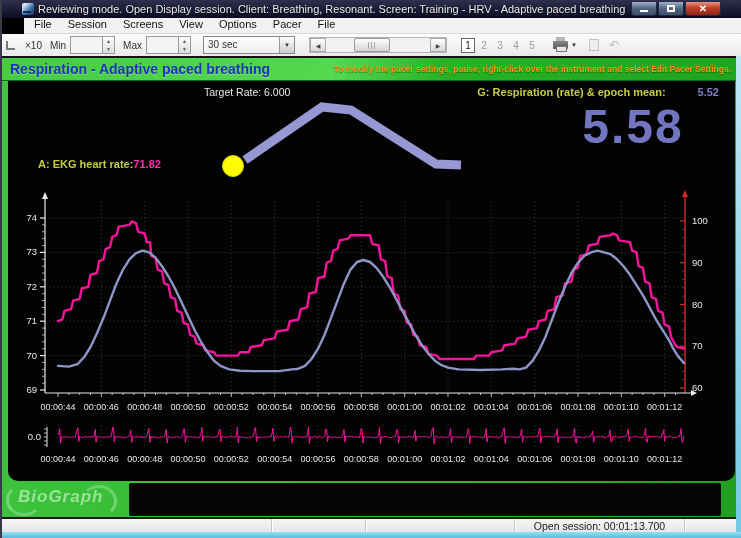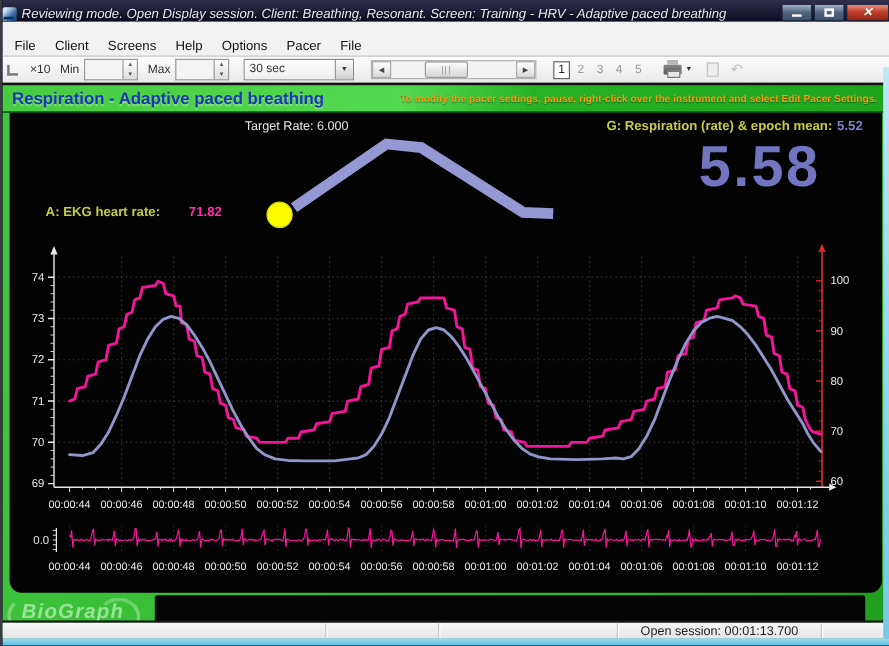--- a/index.html
+++ b/index.html
@@ -1,36 +1,36 @@
 <!DOCTYPE html>
 <html><head>
 <meta charset="utf-8">
 <style>
   html,body{margin:0;padding:0;background:#777;}
   *{box-sizing:border-box;}
   .window{position:relative;width:741px;height:538px;background:#000;
     font-family:"Liberation Sans",sans-serif;overflow:hidden;border-left:2px solid #3a3a46;}
   
-  .titlebar{height:18px;background:linear-gradient(#30304e,#0b0b22);display:flex;align-items:flex-end;
-    padding:0 0;color:#e9e9ef;font-size:11px;white-space:nowrap;font-style:italic;}
+  .titlebar{height:18px;background:linear-gradient(#30304e,#0b0b22);display:flex;align-items:center;
+    padding:0 20px;color:#e9e9ef;font-size:11px;white-space:nowrap;}
   .app-icon{width:12px;height:12px;margin-right:4px;border-radius:2px;flex:0 0 auto;
     background:linear-gradient(135deg,#cfe4f7 20%,#3a6ea5 60%,#18315c);position:relative;}
   .app-icon::after{content:"";position:absolute;left:2px;top:3px;width:8px;height:5px;
     border-bottom:2px solid #0b2c63;transform:skewX(-20deg);}
   .title-text{flex:1 1 auto;overflow:hidden;text-shadow:0 1px 2px #000;}
   .caption-buttons{display:flex;gap:1px;margin-left:4px;flex:0 0 auto;}
   .cap{width:26px;height:14px;border:1px solid #1d2a44;border-top:none;border-radius:0 0 3px 3px;
     background:linear-gradient(#9fb2c8,#51647e 50%,#3c4f6b);display:flex;align-items:center;justify-content:center;
     color:#fff;font-size:9px;line-height:1;}
   .cap.close{width:36px;background:linear-gradient(#e89180,#c0402a 45%,#8f2413);font-size:10px;font-weight:bold;}
   .cap .minbar{width:8px;height:2px;background:#fff;margin-top:5px;}
   .cap .maxbox{width:8px;height:7px;border:2px solid #fff;}
   
-  .menubar{height:29px;background:#f2f2f2;border-bottom:1px solid #d8d8d8;display:flex;align-items:flex-end;
-    font-size:11px;color:#111;padding-left:2px;}
+  .menubar{height:16px;background:#f2f2f2;border-bottom:1px solid #d8d8d8;display:flex;align-items:flex-start;
+    font-size:11px;color:#111;padding-left:2px;margin-left:22px;}
   .menu-item{padding:0 8px;line-height:13px;cursor:default;}
   
   .toolbar{height:24px;background:linear-gradient(#fdfdfd,#e9e9e9);display:flex;align-items:center;
     font-size:10px;color:#333;padding:0 0;border-bottom:2px solid #111;}
   .axis-corner-icon{width:9px;height:9px;border-left:2px solid #777;border-bottom:2px solid #777;margin:0 6px 0 4px;}
   .tb-label{margin:0 4px;}
   .spinner{display:flex;height:18px;margin-right:4px;}
   .spinner input{width:32px;height:18px;border:1px solid #9a9a9a;border-right:none;background:#f4f4f4;
     font-size:10px;padding:0 2px;}
   .spin-btns{width:13px;display:flex;flex-direction:column;border:1px solid #9a9a9a;background:linear-gradient(#fff,#dcdcdc);}
@@ -61,26 +61,26 @@
   
   .banner{height:23px;background:linear-gradient(100deg,#46cb42 0%,#53d94f 45%,#27b224 60%,#1ea51c 100%);
     display:flex;align-items:center;justify-content:space-between;padding:0 10px 0 8px;border-bottom:1px solid #062;}
   .banner-title{color:#1c35b4;font-size:14px;font-weight:bold;text-shadow:0 1px 1px rgba(255,255,255,.35);}
   .banner-hint{color:#ff9712;font-size:8.5px;font-weight:bold;text-shadow:0 1px 1px rgba(0,0,0,.4);}
   
   .content{position:relative;height:438px;background:linear-gradient(100deg,#3fc53d,#2eb52d 70%,#1f9e20);}
   .panel{position:absolute;left:6px;top:0;width:727px;height:400px;background:#030303;border-radius:0 0 10px 10px;}
   .panel svg{position:absolute;left:0;top:0;}
   .target-rate{position:absolute;left:196px;top:5px;color:#e6e6e6;font-size:10.5px;}
-  .g-row{position:absolute;right:16px;top:5px;display:flex;gap:4px;font-size:11px;font-weight:bold;}
+  .g-row{position:absolute;right:16px;top:5px;display:flex;gap:32px;font-size:11px;font-weight:bold;}
   .g-label,.a-label{color:#c4cd45;}
   .g-value{color:#7d81c8;}
   .big-value{position:absolute;left:540px;top:18px;width:170px;text-align:center;
     color:#7276c1;font-size:48px;font-weight:bold;letter-spacing:2px;}
-  .a-row{position:absolute;left:30px;top:77px;display:flex;gap:24px;font-size:11px;font-weight:bold;}
+  .a-row{position:absolute;left:30px;top:77px;display:flex;gap:0;font-size:11px;font-weight:bold;}
   .a-value{color:#ff2fae;}
   
   .footer-band{position:absolute;left:0;top:400px;width:741px;height:38px;}
   .logo{position:absolute;left:16px;top:6px;font-size:17px;font-weight:bold;font-style:italic;
     color:rgba(230,255,230,.55);letter-spacing:1px;}
   .logo::before{content:"";position:absolute;left:-12px;top:-3px;width:30px;height:26px;
     border:3px solid transparent;border-left:3px solid rgba(255,255,255,.3);border-bottom:3px solid rgba(255,255,255,.25);border-radius:50%;}
   .logo::after{content:"";position:absolute;right:-14px;top:-2px;width:30px;height:26px;
     border:3px solid transparent;border-right:3px solid rgba(255,255,255,.3);border-top:3px solid rgba(255,255,255,.25);border-radius:50%;}
   .footer-black-bar{position:absolute;left:127px;top:2px;width:592px;height:33px;background:#040404;border-radius:2px;}
@@ -109,23 +109,23 @@
           <span class="maxbox"></span>
         </div>
       <div class="cap close">
           <span>✕</span>
         </div>
     </div>
   </div>
 
   <div class="menubar">
     <span class="menu-item">File</span>
-    <span class="menu-item">Client</span>
+    <span class="menu-item">Session</span>
     <span class="menu-item">Screens</span>
-    <span class="menu-item">Help</span>
+    <span class="menu-item">View</span>
     <span class="menu-item">Options</span>
     <span class="menu-item">Pacer</span>
     <span class="menu-item">File</span>
   </div>
 
   <div class="toolbar">
     <span class="axis-corner-icon"></span>
     <span class="tb-label">×10</span>
     <span class="tb-label">Min</span>
     <span class="spinner">

